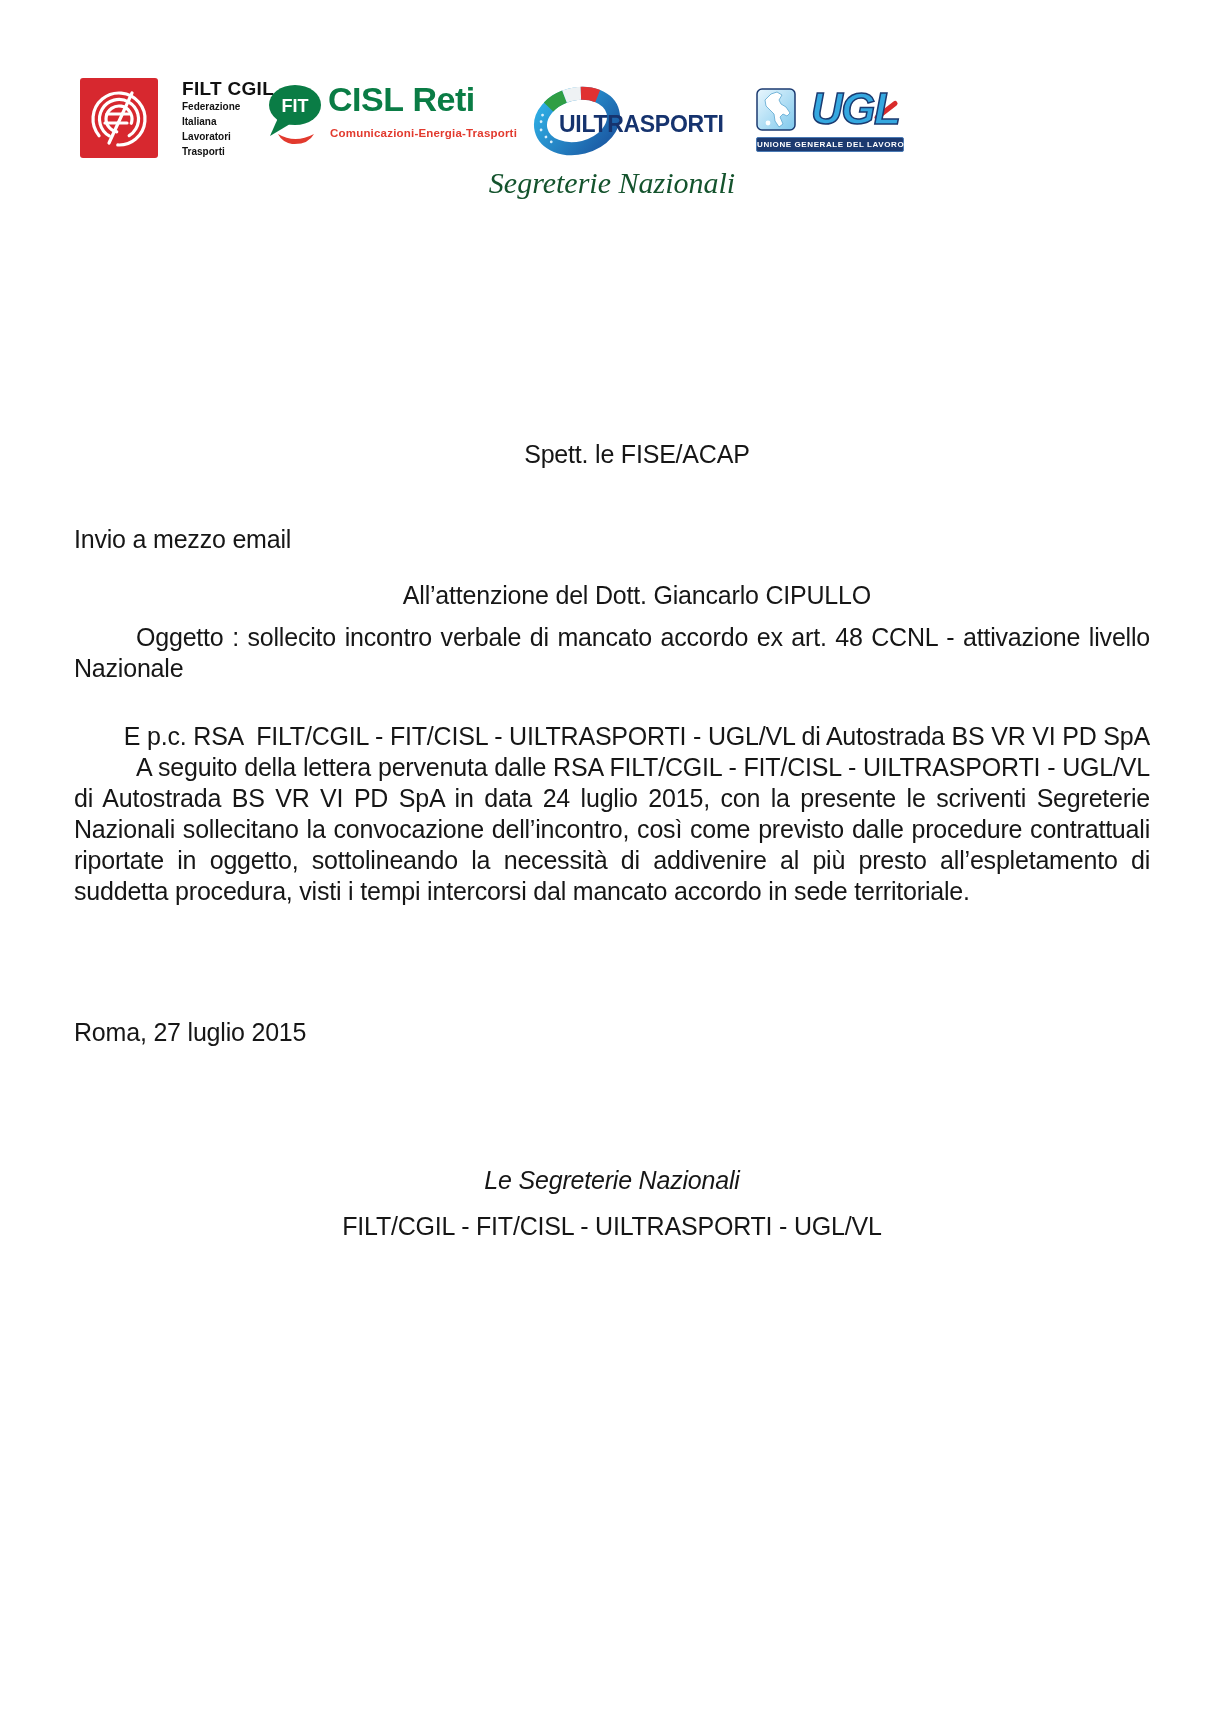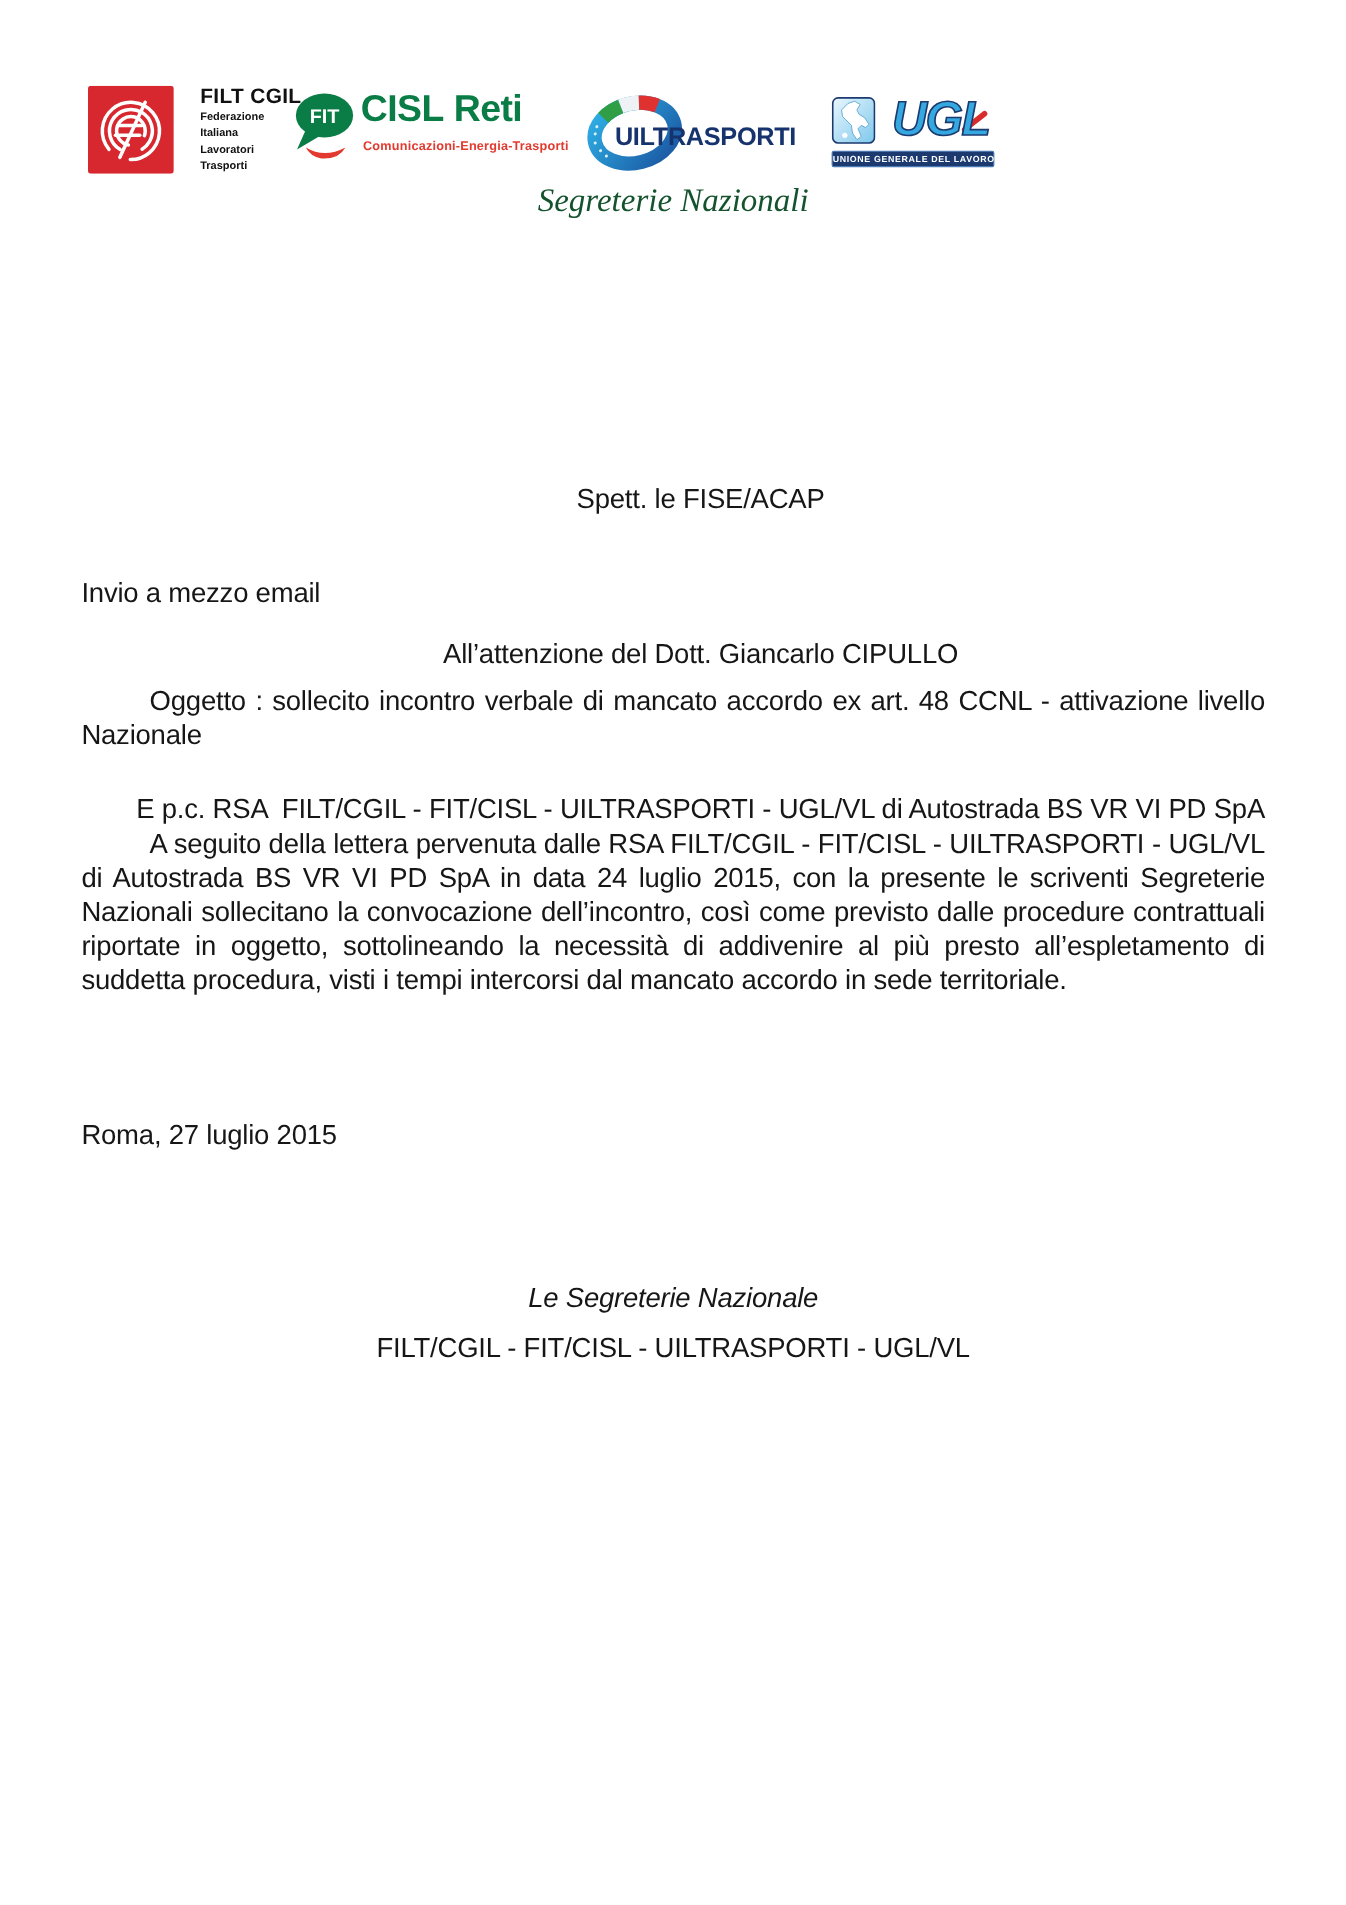--- a/index.html
+++ b/index.html
@@ -146,17 +146,17 @@
     <div>Spett. le FISE/ACAP</div>
     <div>All’attenzione del Dott. Giancarlo CIPULLO</div>
     <div>E p.c. RSA  FILT/CGIL - FIT/CISL - UILTRASPORTI - UGL/VL di Autostrada BS VR VI PD SpA</div>
   </div>
 
   <div class="flow">
     <div class="delivery">Invio a mezzo email</div>
     <div class="subject">Oggetto : sollecito incontro verbale di mancato accordo ex art. 48 CCNL  - attivazione livello Nazionale</div>
     <div class="par1">A seguito della lettera pervenuta dalle RSA FILT/CGIL - FIT/CISL - UILTRASPORTI - UGL/VL di Autostrada BS VR VI PD SpA in data 24 luglio 2015, con la presente le scriventi Segreterie Nazionali sollecitano la convocazione dell’incontro, così come previsto dalle procedure contrattuali riportate in oggetto, sottolineando la necessità di addivenire al più presto all’espletamento di suddetta procedura, visti i tempi intercorsi dal mancato accordo in sede territoriale.</div>
     <div class="dateline">Roma, 27 luglio 2015</div>
-    <div class="sig1">Le Segreterie Nazionale</div>
+    <div class="sig1">Le Segreterie Nazionali</div>
     <div class="sig2">FILT/CGIL - FIT/CISL - UILTRASPORTI - UGL/VL</div>
   </div>
 
 </div>
 
 </body></html>

